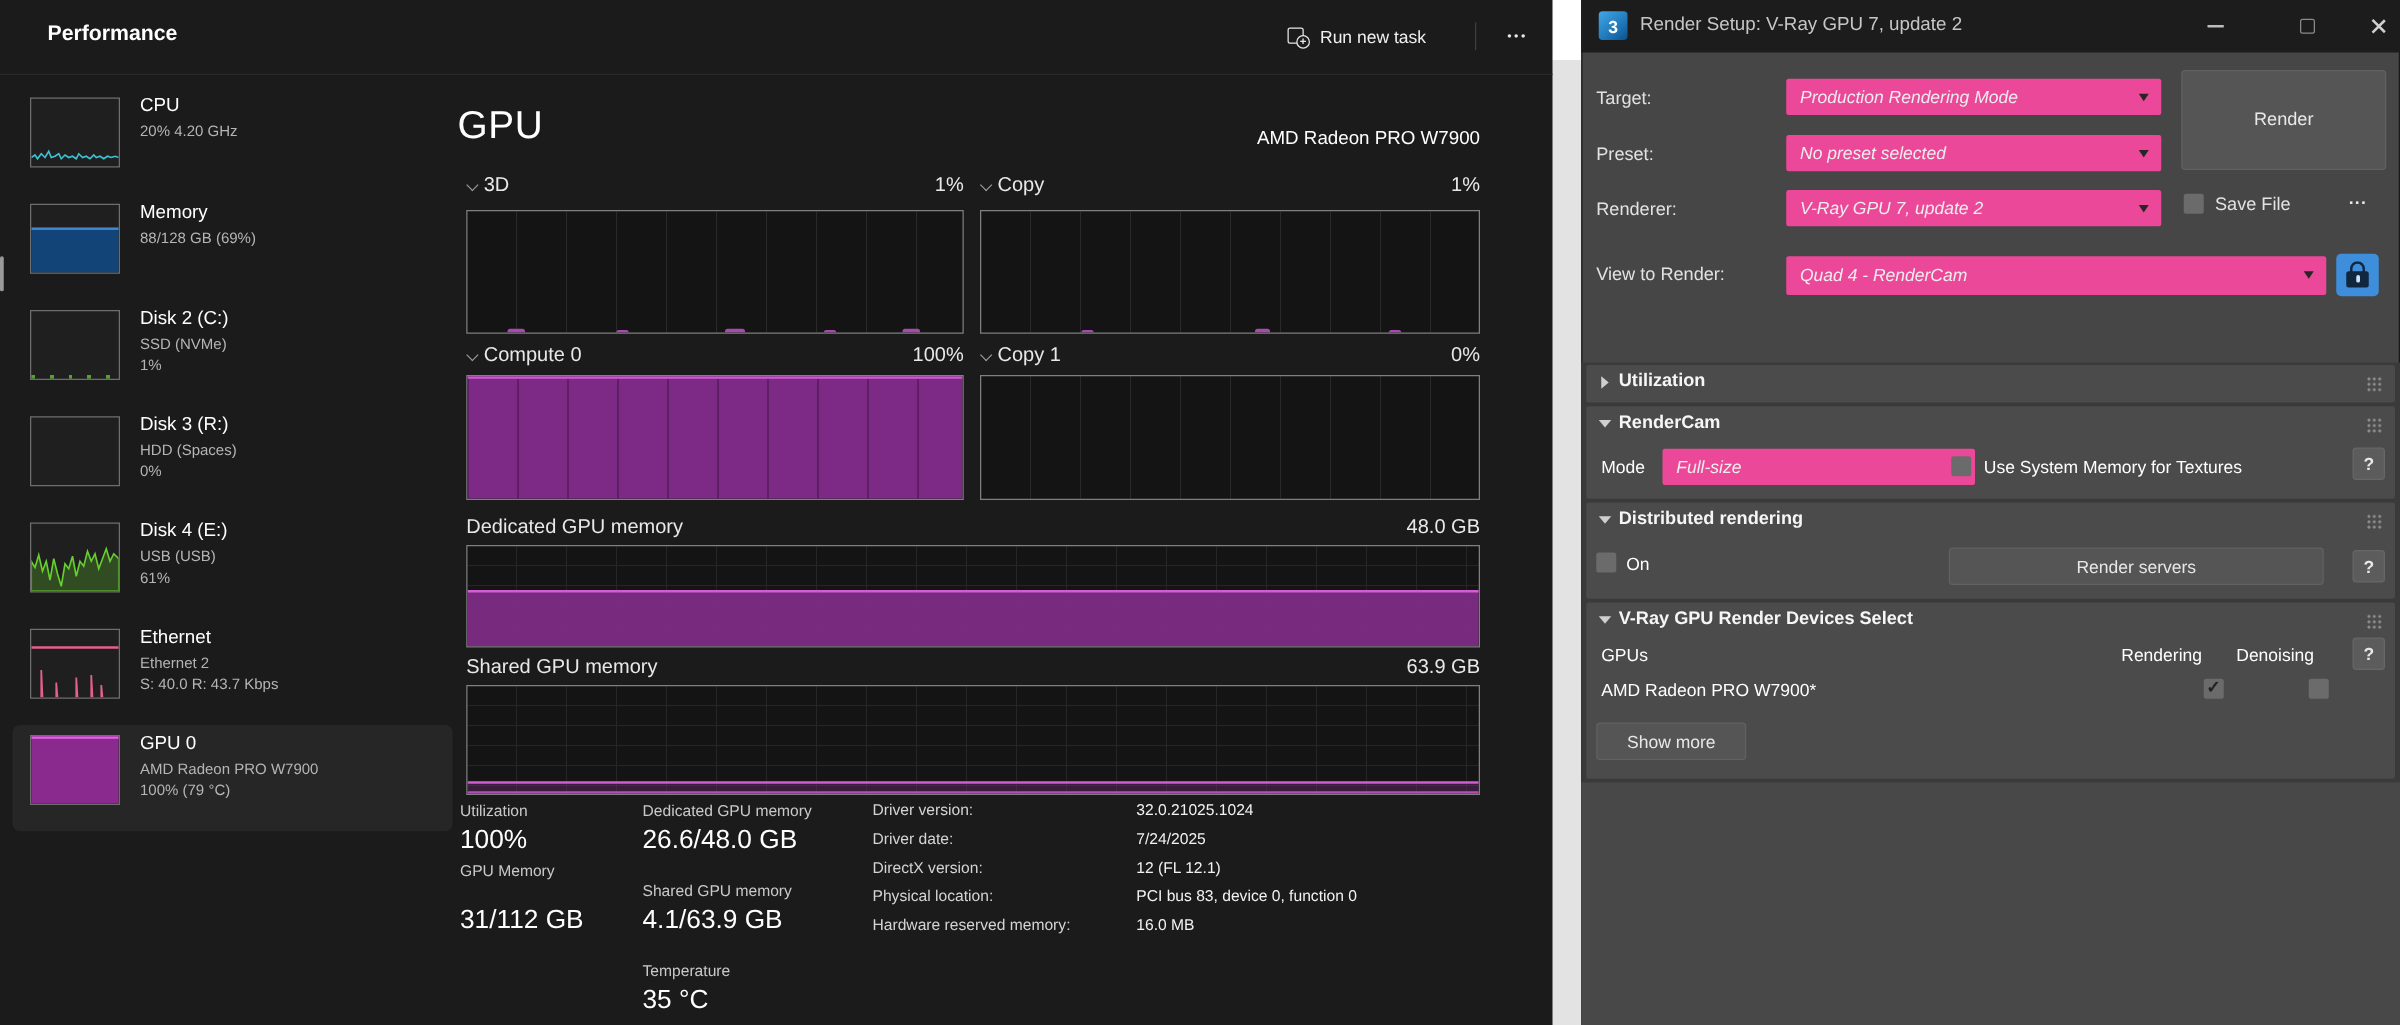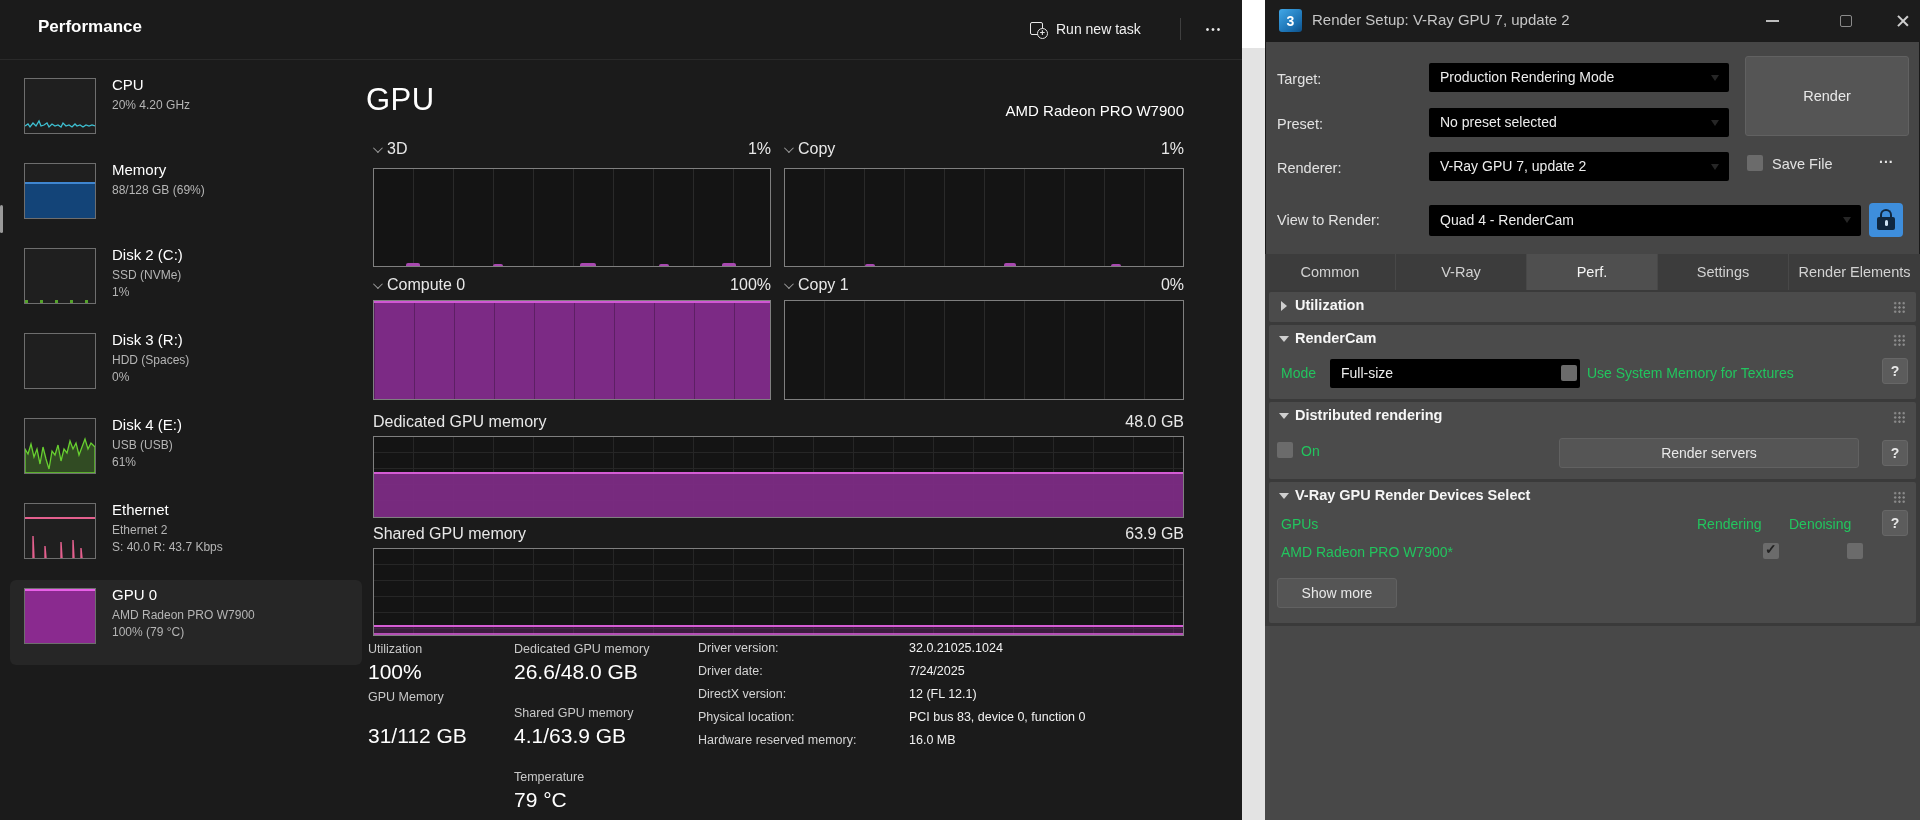--- a/index.html
+++ b/index.html
@@ -53,42 +53,42 @@
   .rs-tb{position:absolute;left:0;top:0;width:100%;height:42px;background:#1c1c1c;}
   .rs-logo{position:absolute;left:14px;top:9px;width:23px;height:23px;border-radius:3px;background:linear-gradient(140deg,#41a8e8 0%,#1a6fb0 70%,#0d4f86 100%);color:#fff;font-size:14px;font-weight:700;display:flex;align-items:center;justify-content:center;}
   .rs-title{position:absolute;left:47px;top:11px;font-size:15px;color:#c6c6c6;white-space:nowrap;}
   .wbtn{position:absolute;top:6px;width:30px;height:30px;display:flex;align-items:center;justify-content:center;}
   .ic-min{width:13px;height:2px;background:#bdbdbd;}
   .ic-max{width:12px;height:12px;border:1.5px solid #8a8a8a;border-radius:2px;}
   .ic-close{position:relative;width:14px;height:14px;}
   .ic-close::before,.ic-close::after{content:"";position:absolute;left:6px;top:0;width:1.6px;height:14px;background:#cfcfcf;}
   .ic-close::before{transform:rotate(45deg);} .ic-close::after{transform:rotate(-45deg);}
   .flabel{position:absolute;font-size:14.5px;color:#e2e2e2;white-space:nowrap;}
-  .dd{position:absolute;background:#000000;border-radius:2px;color:#ededed;font-size:14px;line-height:29px;padding-left:11px;white-space:nowrap;overflow:hidden;}
+  .dd{position:absolute;background:#ec4899;border-radius:2px;color:#ededed;font-size:14px;line-height:29px;padding-left:11px;white-space:nowrap;overflow:hidden;font-style:italic;}
   .dd::after{content:"";position:absolute;right:10px;top:12px;border-left:4.5px solid transparent;border-right:4.5px solid transparent;border-top:6px solid #262626;}
   .btn{position:absolute;background:#555;border:1px solid #616161;border-radius:3px;color:#e8e8e8;display:flex;align-items:center;justify-content:center;font-size:14px;white-space:nowrap;}
   .cb{position:absolute;width:16px;height:16px;background:#6b6b6b;border-radius:2px;}
   .cb.ck::after{content:"✓";position:absolute;left:2px;top:-2px;font-size:14px;font-weight:700;color:#222;}
   .dots{position:absolute;font-size:14px;font-weight:700;color:#e6e6e6;letter-spacing:1px;}
   .lock{position:absolute;left:604px;top:203px;width:34px;height:34px;background:#3e8edc;border-radius:4px;}
   .lk-sh{position:absolute;top:6px;left:11px;width:12px;height:10px;border:2.5px solid #10273f;border-bottom:none;border-radius:6px 6px 0 0;}
   .lk-bd{position:absolute;top:14px;left:8px;width:18px;height:13px;background:#10273f;border-radius:2px;}
   .lk-kh{position:absolute;top:17px;left:16px;width:3px;height:6px;background:#cfe3f5;border-radius:2px;}
   .tabs{position:absolute;left:0;top:254px;width:655px;height:36px;background:#3c3c3c;display:flex;}
   .tab{width:131px;height:36px;display:flex;align-items:center;justify-content:center;font-size:14.5px;color:#d2d2d2;border-right:1px solid #484848;white-space:nowrap;}
   .tab.active{background:#4f4f4f;color:#f5f5f5;}
   .sections{position:absolute;left:0;top:290px;width:655px;height:530px;background:#3a3a3a;}
   .panel{position:absolute;left:4px;width:647px;background:#4b4b4b;border-radius:2px;}
   .sec-h{position:absolute;left:0;top:0;width:100%;height:28px;}
   .sec-t{position:absolute;left:26px;top:5px;font-size:14.5px;font-weight:700;color:#f6f6f6;white-space:nowrap;}
   .arr-d{position:absolute;left:10px;top:11px;border-left:5px solid transparent;border-right:5px solid transparent;border-top:6px solid #cfcfcf;}
   .arr-r{position:absolute;left:12px;top:9px;border-top:5px solid transparent;border-bottom:5px solid transparent;border-left:6px solid #cfcfcf;}
   .grip{position:absolute;right:10px;top:9px;width:13px;height:13px;background-image:radial-gradient(#8f8f8f 1px,transparent 1.3px);background-size:4.3px 4.3px;}
   .help{position:absolute;width:26px;height:26px;background:#5c5c5c;border:1px solid #676767;border-radius:3px;color:#e8e8e8;font-size:14px;font-weight:700;display:flex;align-items:center;justify-content:center;}
-  .ptext{position:absolute;font-size:14px;color:#22c55e;white-space:nowrap;}
+  .ptext{position:absolute;font-size:14px;color:#ffffff;white-space:nowrap;}
   .filler{position:absolute;left:0;top:336px;width:655px;height:194px;background:#484848;}
 </style>
 </head>
 <body>
 
 <div class="page">
 
   <div class="tm">
     <div class="tm-title">Performance</div>
     <div class="run-task">
@@ -247,21 +247,21 @@
 
       <div class="slabel" style="left:2px;top:570px;">Utilization</div>
       <div class="sval" style="left:2px;top:588px;">100%</div>
       <div class="slabel" style="left:148px;top:570px;">Dedicated GPU memory</div>
       <div class="sval" style="left:148px;top:588px;">26.6/48.0 GB</div>
       <div class="slabel" style="left:2px;top:618px;">GPU Memory</div>
       <div class="sval" style="left:2px;top:652px;">31/112 GB</div>
       <div class="slabel" style="left:148px;top:634px;">Shared GPU memory</div>
       <div class="sval" style="left:148px;top:652px;">4.1/63.9 GB</div>
       <div class="slabel" style="left:148px;top:698px;">Temperature</div>
-      <div class="sval" style="left:148px;top:716px;">79 °C</div>
+      <div class="sval" style="left:148px;top:716px;">35 °C</div>
 
       <div class="details">
         <div class="drow"><span class="dl">Driver version:</span><span class="dv">32.0.21025.1024</span></div>
         <div class="drow"><span class="dl">Driver date:</span><span class="dv">7/24/2025</span></div>
         <div class="drow"><span class="dl">DirectX version:</span><span class="dv">12 (FL 12.1)</span></div>
         <div class="drow"><span class="dl">Physical location:</span><span class="dv">PCI bus 83, device 0, function 0</span></div>
         <div class="drow"><span class="dl">Hardware reserved memory:</span><span class="dv">16.0 MB</span></div>
       </div>
     </div>
   </div>
@@ -294,27 +294,20 @@
     <div class="dots" style="left:614px;top:150px;">...</div>
 
     <div class="flabel" style="left:12px;top:212px;">View to Render:</div>
     <div class="dd" style="left:164px;top:205px;width:432px;height:31px;line-height:31px;">Quad 4 - RenderCam</div>
     <div class="lock">
         <i class="lk-sh"></i>
         <i class="lk-bd"></i>
         <i class="lk-kh"></i>
       </div>
 
-    <div class="tabs">
-      <div class="tab">Common</div>
-      <div class="tab">V-Ray</div>
-      <div class="tab active">Perf.</div>
-      <div class="tab">Settings</div>
-      <div class="tab" style="border-right:none;">Render Elements</div>
-    </div>
 
     <div class="sections">
 
       <div class="panel" style="top:2px;height:30px;">
         <div class="sec-h">
           <i class="arr-r"></i>
           <div class="sec-t">Utilization</div>
           <i class="grip"></i>
         </div>
       </div>

